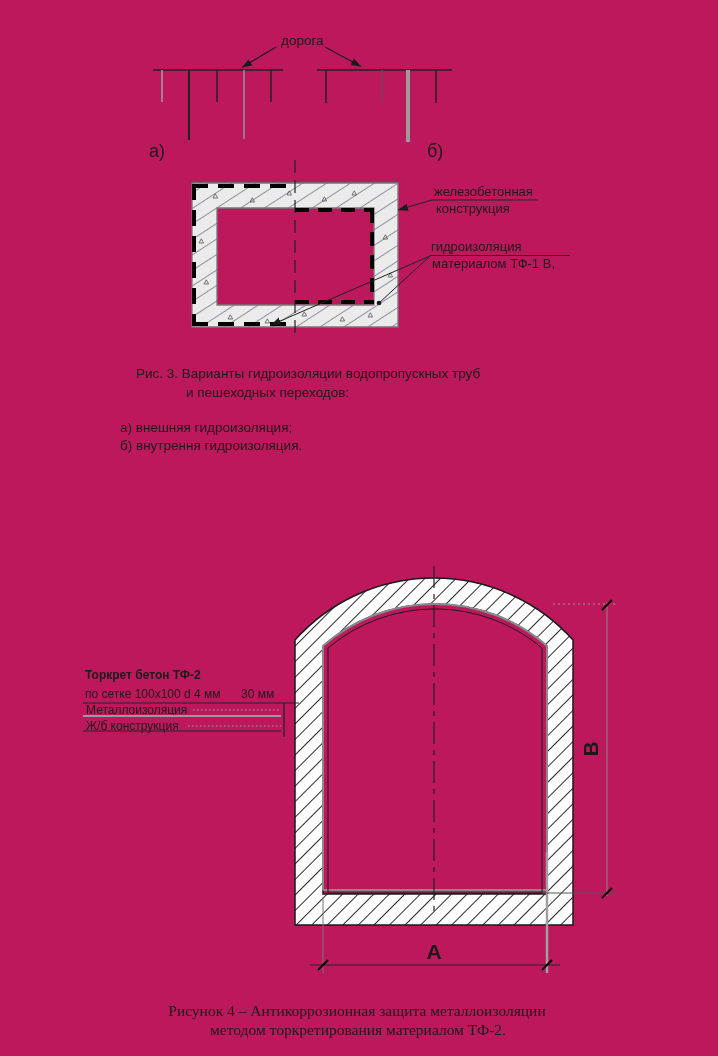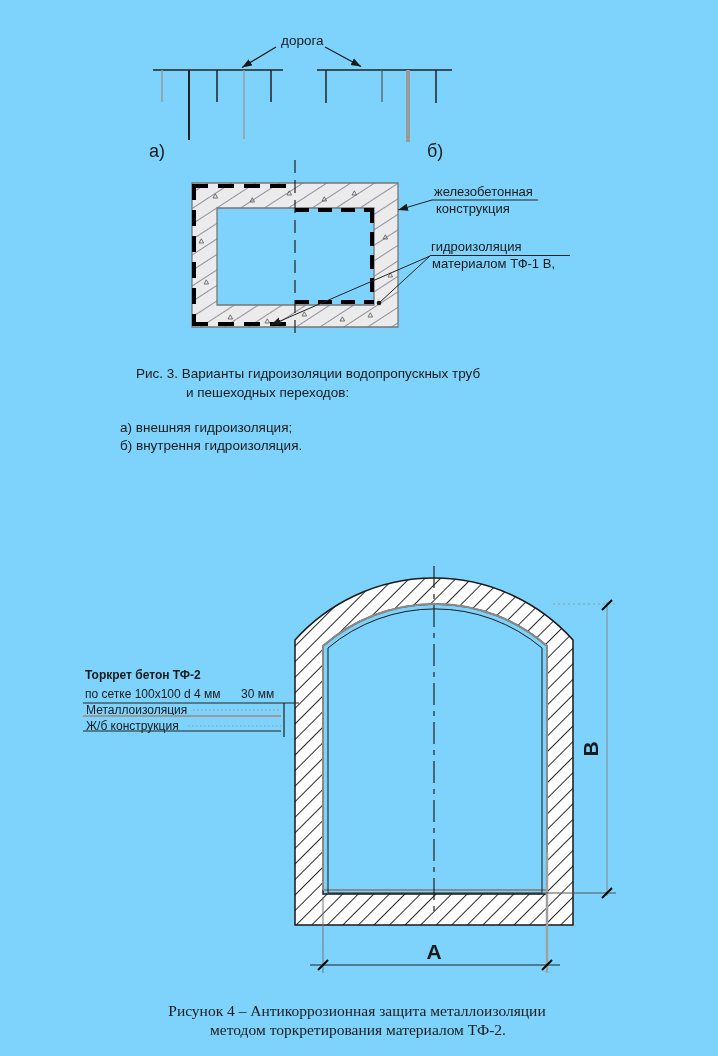--- a/index.html
+++ b/index.html
@@ -1,17 +1,17 @@
 <!DOCTYPE html>
 <html><head>
 <meta charset="utf-8">
 <style>
   html,body{margin:0;padding:0;background:#fff;}
   .page{
-    position:relative;width:718px;height:1056px;background:#7dd3fc;
+    position:relative;width:718px;height:1056px;background:#be185d;
     font-family:"Liberation Sans",sans-serif;overflow:hidden;
   }
   .page svg{position:absolute;left:0;top:0;}
   text{fill:#1a1a1a;}
   .sans{font-family:"Liberation Sans",sans-serif;}
   .serif{font-family:"Liberation Serif",serif;}
 </style>
 </head>
 <body>
 

